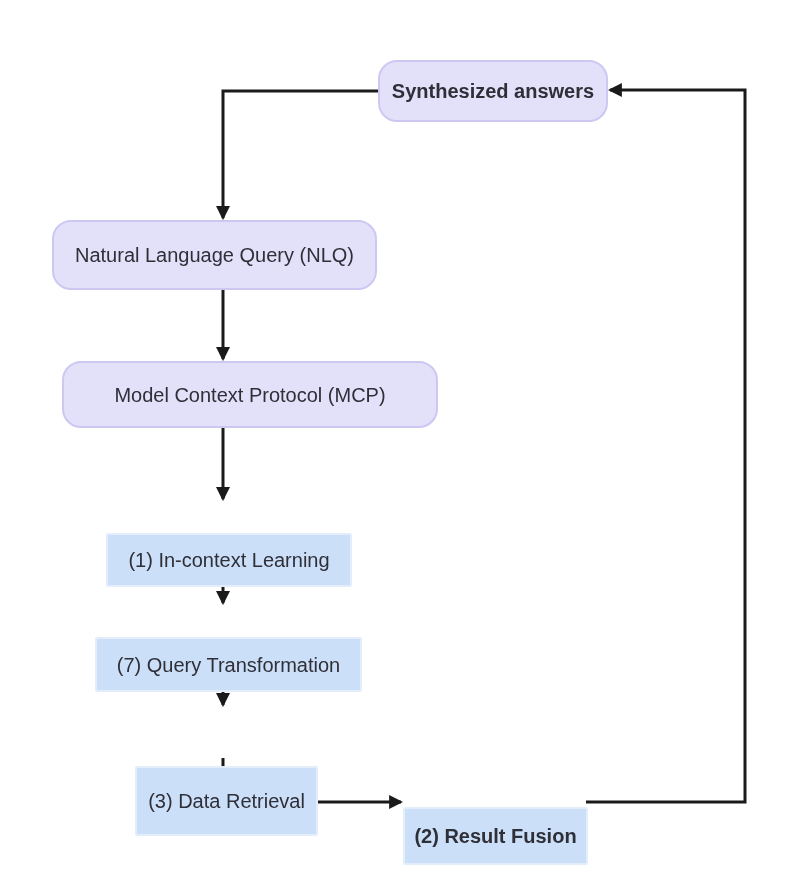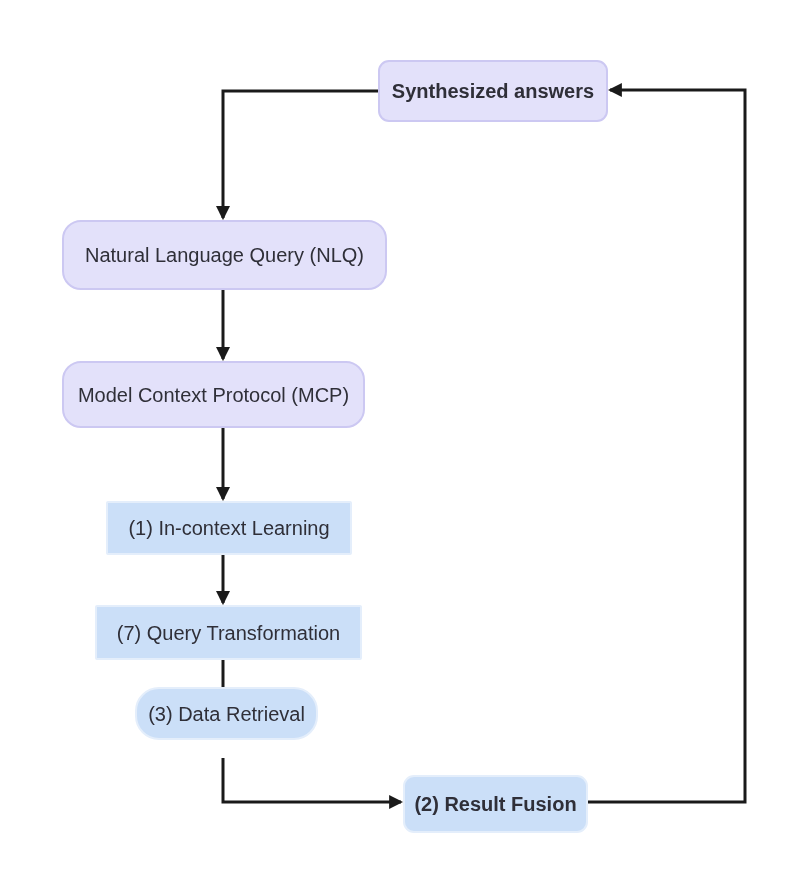--- a/index.html
+++ b/index.html
@@ -36,32 +36,32 @@
   }
   .node.rounded {
     background: var(--rounded-fill, #e3e1fa);
     border: 2px solid var(--rounded-border, #ccc8f2);
     border-radius: 19px;
   }
   .node.rect {
     background: var(--rect-fill, #cbdff8);
     border: 2px solid var(--rect-border, #e4eefb);
     border-radius: 2px;
+    margin-top: 32px;
   }
   .node.bold {
     font-weight: 700;
-    border-radius: 11px;
   }
   
   #n-synth  { left: 378px; top:  60px; width: 230px; height: 62px; }
-  #n-nlq    { left:  62px; top: 220px; width: 325px; height: 70px; }
-  #n-mcp    { left:  62px; top: 361px; width: 303px; height: 67px; }
+  #n-nlq    { left:  52px; top: 220px; width: 325px; height: 70px; }
+  #n-mcp    { left:  62px; top: 361px; width: 376px; height: 67px; }
   #n-step1  { left: 106px; top: 501px; width: 246px; height: 54px; }
   #n-step2  { left:  95px; top: 605px; width: 267px; height: 55px; }
-  #n-step3  { left: 135px; top: 687px; width: 183px; height: 53px; border-radius: 24px; }
+  #n-step3  { left: 135px; top: 734px; width: 183px; height: 70px; }
   #n-step4  { left: 403px; top: 775px; width: 185px; height: 58px; }
   polyline {
     fill: none;
     stroke: var(--line, #1a1a1a);
     stroke-width: 3;
   }
   #arrowhead path {
     fill: var(--line, #1a1a1a);
   }
 </style>

